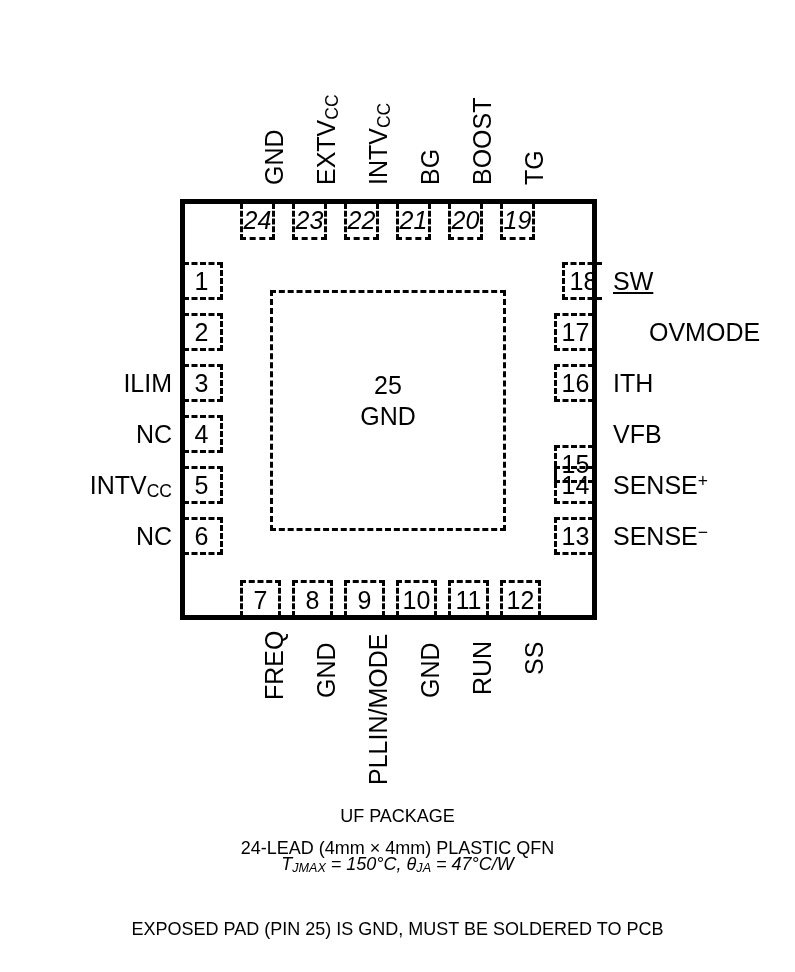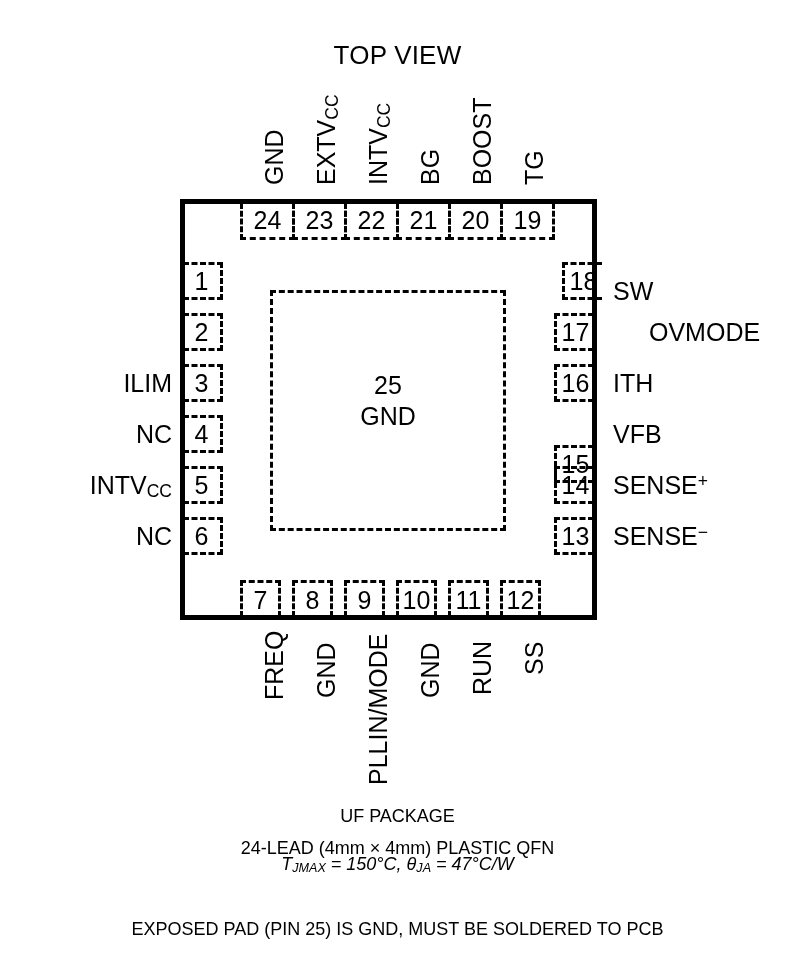--- a/index.html
+++ b/index.html
@@ -55,23 +55,24 @@
     background:transparent;
     font-size:25px;
     line-height:1;
     display:flex;
     align-items:center;
     justify-content:center;
     color:#000;
   }
   
   .pin-top{
-    width:55px;height:37px;
+    width:35px;height:37px;
     border:3px dashed #000;
     border-top:none;
+    font-style:italic;
   }
   .pin-top::before{
     content:"";position:absolute;left:-3px;right:-3px;top:-3px;
     border-top:3px dashed #000;
   }
   .pin-bottom{
     width:41px;height:37px;
     border:3px dashed #000;
     border-bottom:none;
   }
@@ -126,21 +127,20 @@
   }
   .caption-pkg{top:800px;}
   .caption-thermal{top:848px;font-style:italic;}
   .caption-pad{top:913px;}
 </style>
 </head>
 <body>
 
 <div id="stage">
 
-  <div class="top-view-title">TOP VIEW</div>
 
   <div class="package-outline"></div>
 
   <div class="exposed-pad"></div>
   <div class="exposed-pad-text">25
 GND</div>
 
   <div class="pin-box pin-top" style="left:240px;top:203px;">
     <span class="pin-num">24</span>
   </div>
@@ -215,21 +215,21 @@
   <div class="pin-box pin-left" style="left:183px;top:517px;">
     <span class="pin-num">6</span>
   </div>
   <div class="label-left" style="left:0px;width:172px;top:524px;">
     <span>NC</span>
   </div>
 
   <div class="pin-box pin-right" style="left:554px;top:262px;margin-left:8px;">
     <span class="pin-num">18</span>
   </div>
-  <div class="label-right" style="left:613px;top:279px;">
+  <div class="label-right" style="left:613px;top:269px;text-decoration:underline;">
     <span>SW</span>
   </div>
 
   <div class="pin-box pin-right" style="left:554px;top:313px;">
     <span class="pin-num">17</span>
   </div>
   <div class="label-right" style="left:613px;top:320px;margin-left:36px;">
     <span>OVMODE</span>
   </div>
 

